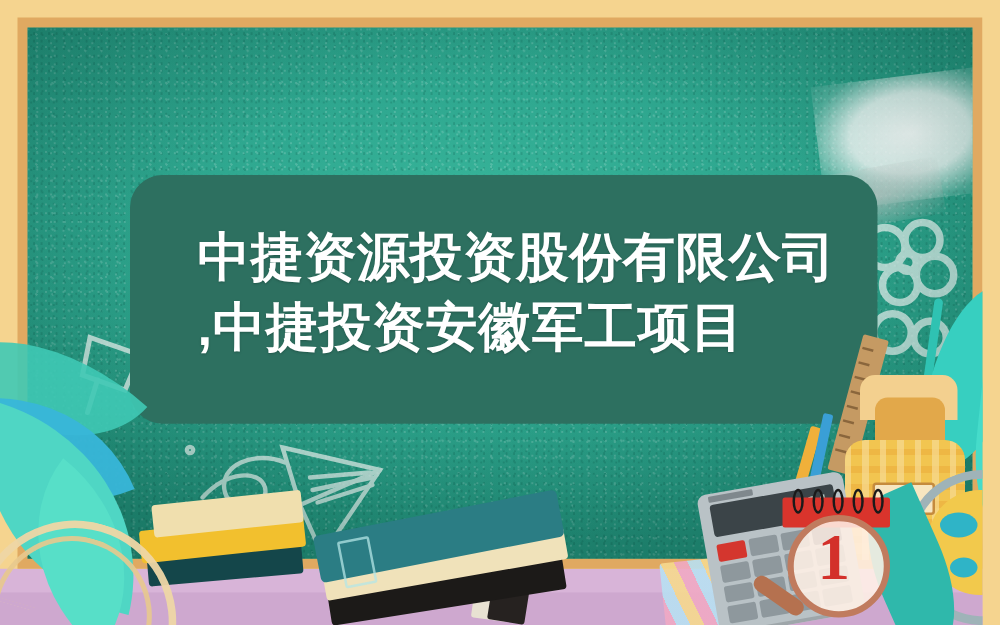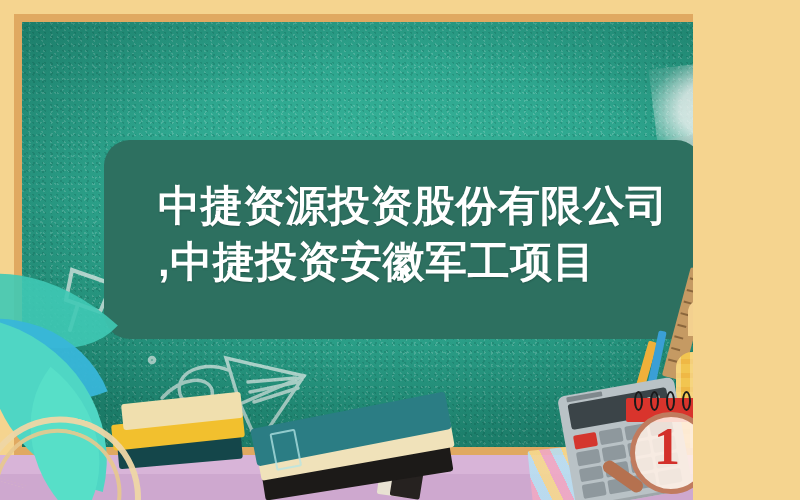--- a/index.html
+++ b/index.html
@@ -1,21 +1,21 @@
 <!DOCTYPE html>
 <html><head>
 <meta charset="utf-8">
 <style>
   html,body{margin:0;padding:0;}
   body{
     width:800px;height:500px;overflow:hidden;
     font-family:"Liberation Sans","DejaVu Sans",sans-serif;
     background:#f5d48f;
   }
-  #stage{position:relative;width:693px;height:500px;overflow:hidden;background:#f5d48f;}
+  #stage{position:relative;width:786px;height:500px;overflow:hidden;background:#f5d48f;}
 
   
   .desk{position:absolute;left:0;bottom:0;width:800px;height:90px;background:#d8b4d8;}
   .desk-shelf{position:absolute;left:0;bottom:60px;width:800px;height:34px;
               background:linear-gradient(180deg,#f5d9a0 0%,#f0cf92 55%,#e0a961 100%);}
   .desk-shadow{position:absolute;left:0;bottom:0;width:800px;height:26px;background:#c79ec8;opacity:.55;}
 
   
   .frame{position:absolute;left:0;top:0;width:800px;height:455px;background:#f5d48f;}
   .frame-inner-strip{position:absolute;left:14px;top:14px;width:772px;height:441px;background:#e0a961;}

